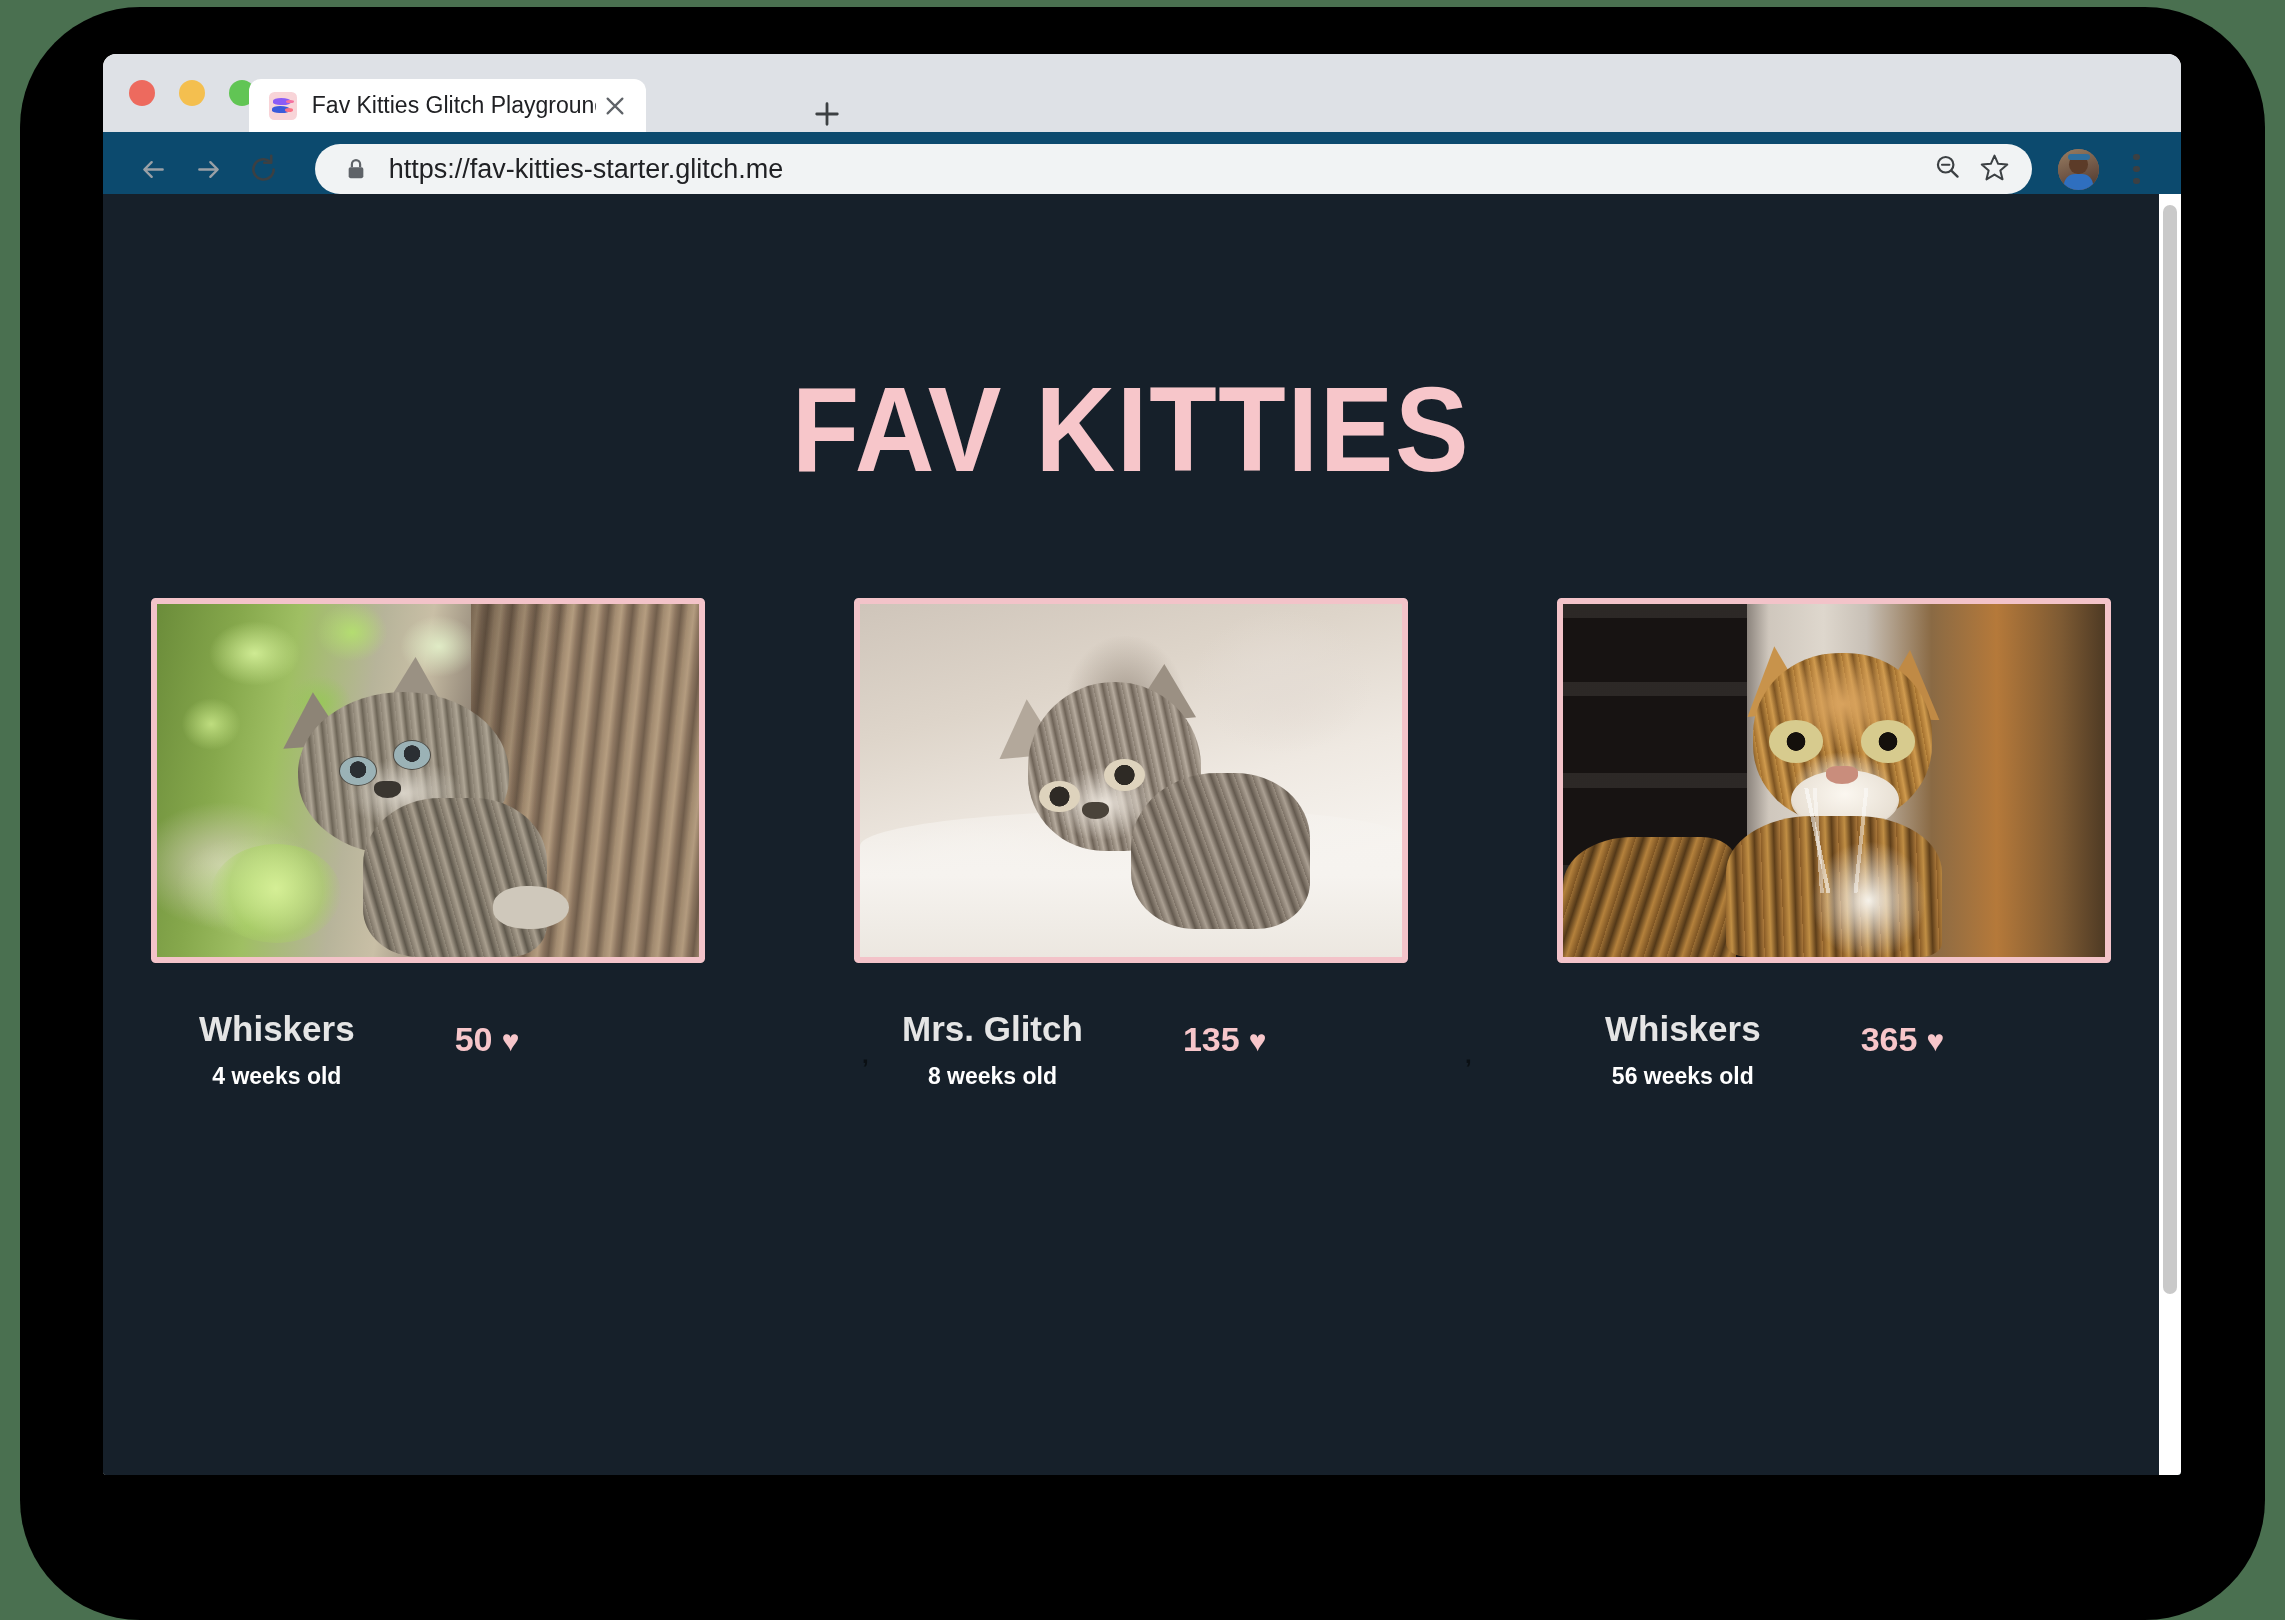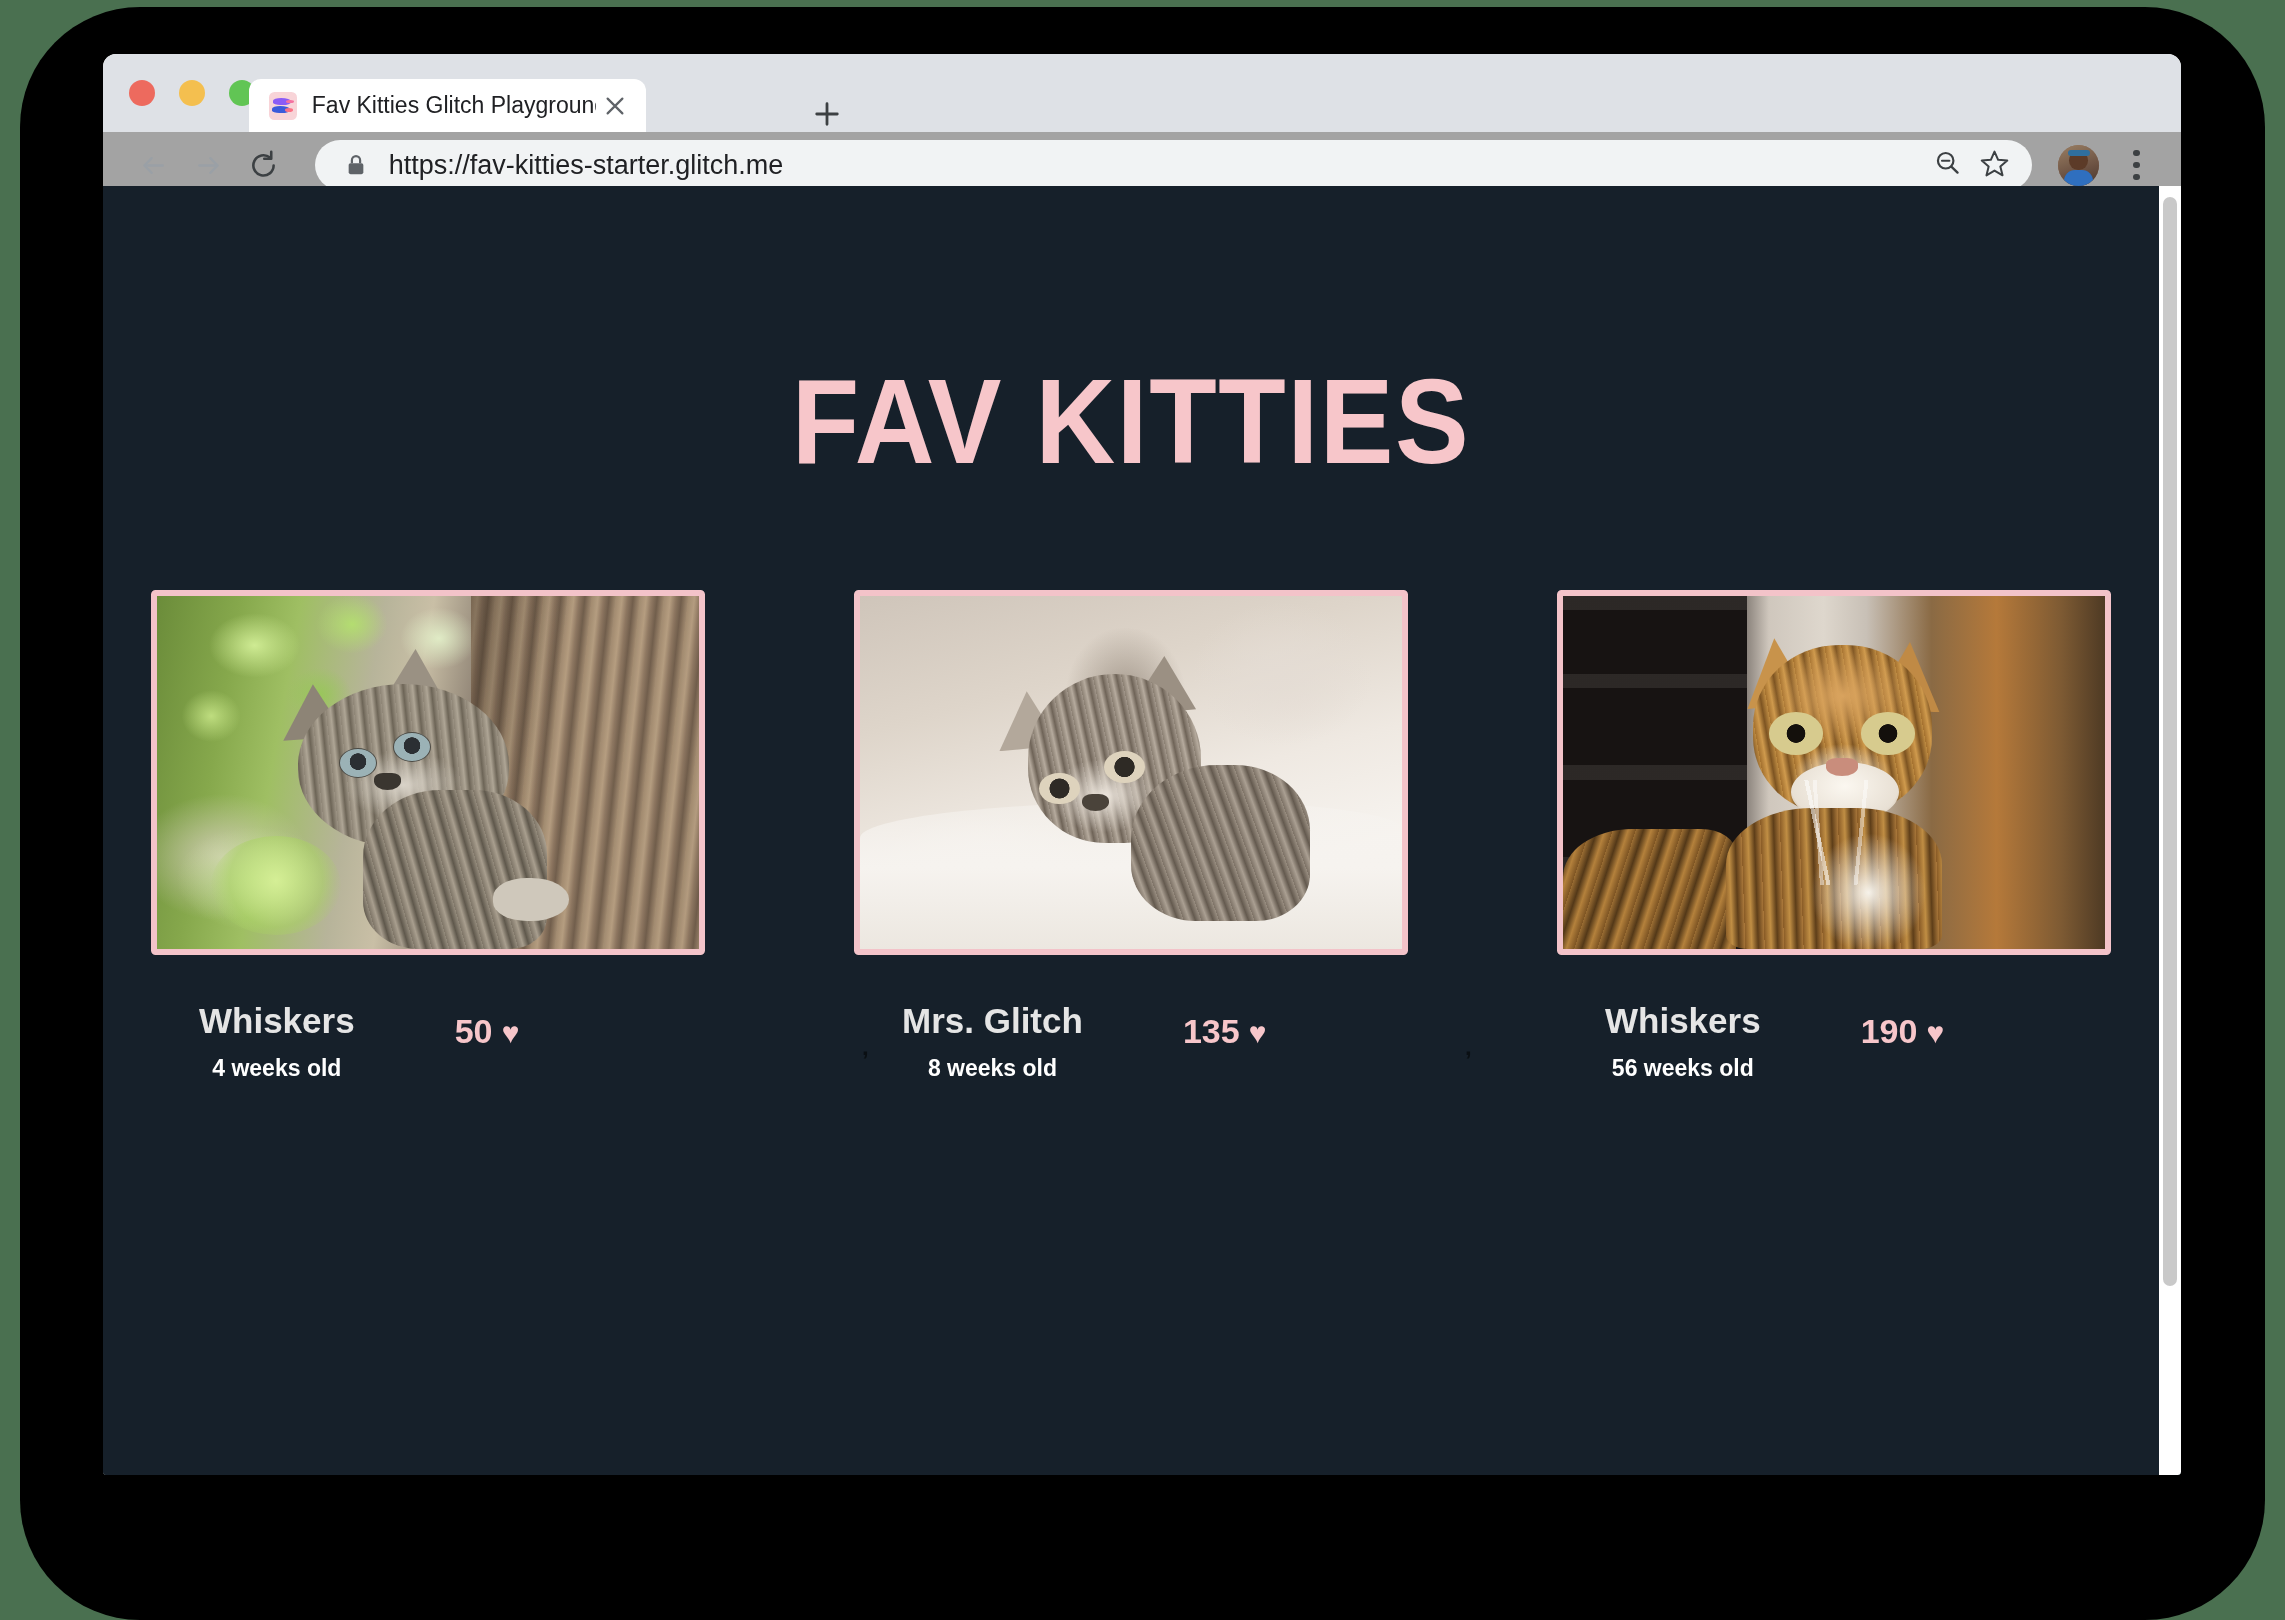--- a/index.html
+++ b/index.html
@@ -123,22 +123,22 @@
     top: 39px;
     width: 41px;
     height: 41px;
     display: flex;
     align-items: center;
     justify-content: center;
   }
 
   
   #toolbar {
-    height: 54px;
-    background: #a3a3a3;
+    height: 62px;
+    background: #0c4a6e;
     display: flex;
     align-items: center;
     padding: 12px 24px 0 26px;
     flex: 0 0 auto;
   }
 
   .nav-icon-btn {
     width: 48px;
     height: 48px;
     display: flex;
@@ -639,21 +639,21 @@
               <span class="chest"></span>
               <span class="whiskers"></span>
             </div>
           </div>
           <div class="kitty-caption">
             <div class="caption-names">
               <div class="kitty-name">Whiskers</div>
               <div class="kitty-age">56 weeks old</div>
             </div>
             <div class="kitty-likes">
-              <span>190</span><span class="heart-icon">♥</span>
+              <span>365</span><span class="heart-icon">♥</span>
             </div>
           </div>
         </div>
 
       </div>
 
       <span class="stray-mark" style="left:759px; top:847px;">,</span>
       <span class="stray-mark" style="left:1362px; top:847px;">,</span>
 
     </div>

